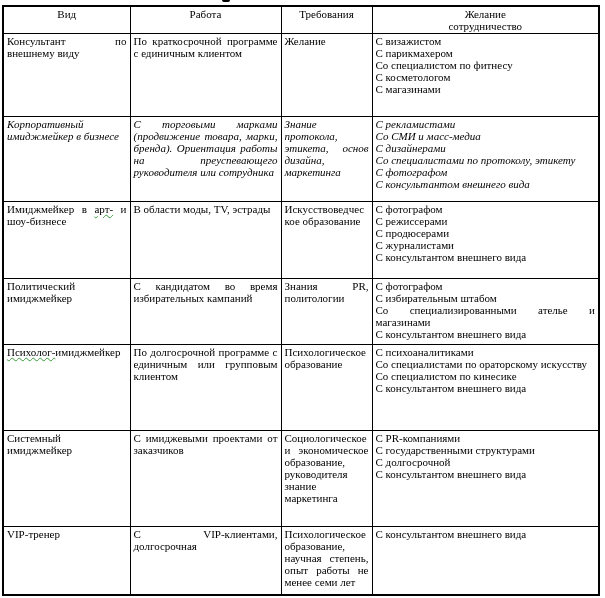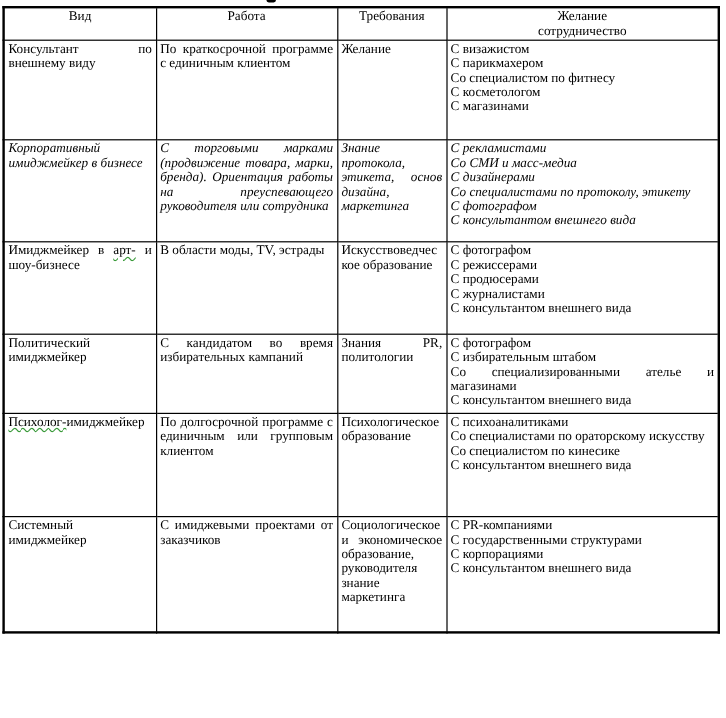--- a/index.html
+++ b/index.html
@@ -152,19 +152,27 @@
             <div class="partner">С консультантом внешнего вида</div>
           </td>
         </tr>
         <tr>
           <td class="cell-type">Системный имиджмейкер</td>
           <td class="cell-work">С имиджевыми проектами от заказчиков</td>
           <td class="cell-requirements">Социологическое и экономическое образование, руководителя знание маркетинга</td>
           <td class="cell-cooperation">
             <div class="partner">С PR-компаниями</div>
             <div class="partner">С государственными структурами</div>
-            <div class="partner">С корпорациями</div>
+            <div class="partner">С долгосрочной</div>
+            <div class="partner">С консультантом внешнего вида</div>
+          </td>
+        </tr>
+        <tr>
+          <td class="cell-type">VIP-тренер</td>
+          <td class="cell-work">С VIP-клиентами, долгосрочная</td>
+          <td class="cell-requirements">Психологическое образование, научная степень, опыт работы не менее семи лет</td>
+          <td class="cell-cooperation">
             <div class="partner">С консультантом внешнего вида</div>
           </td>
         </tr>
       </tbody>
   </table>
 </div>
 
 </body></html>

